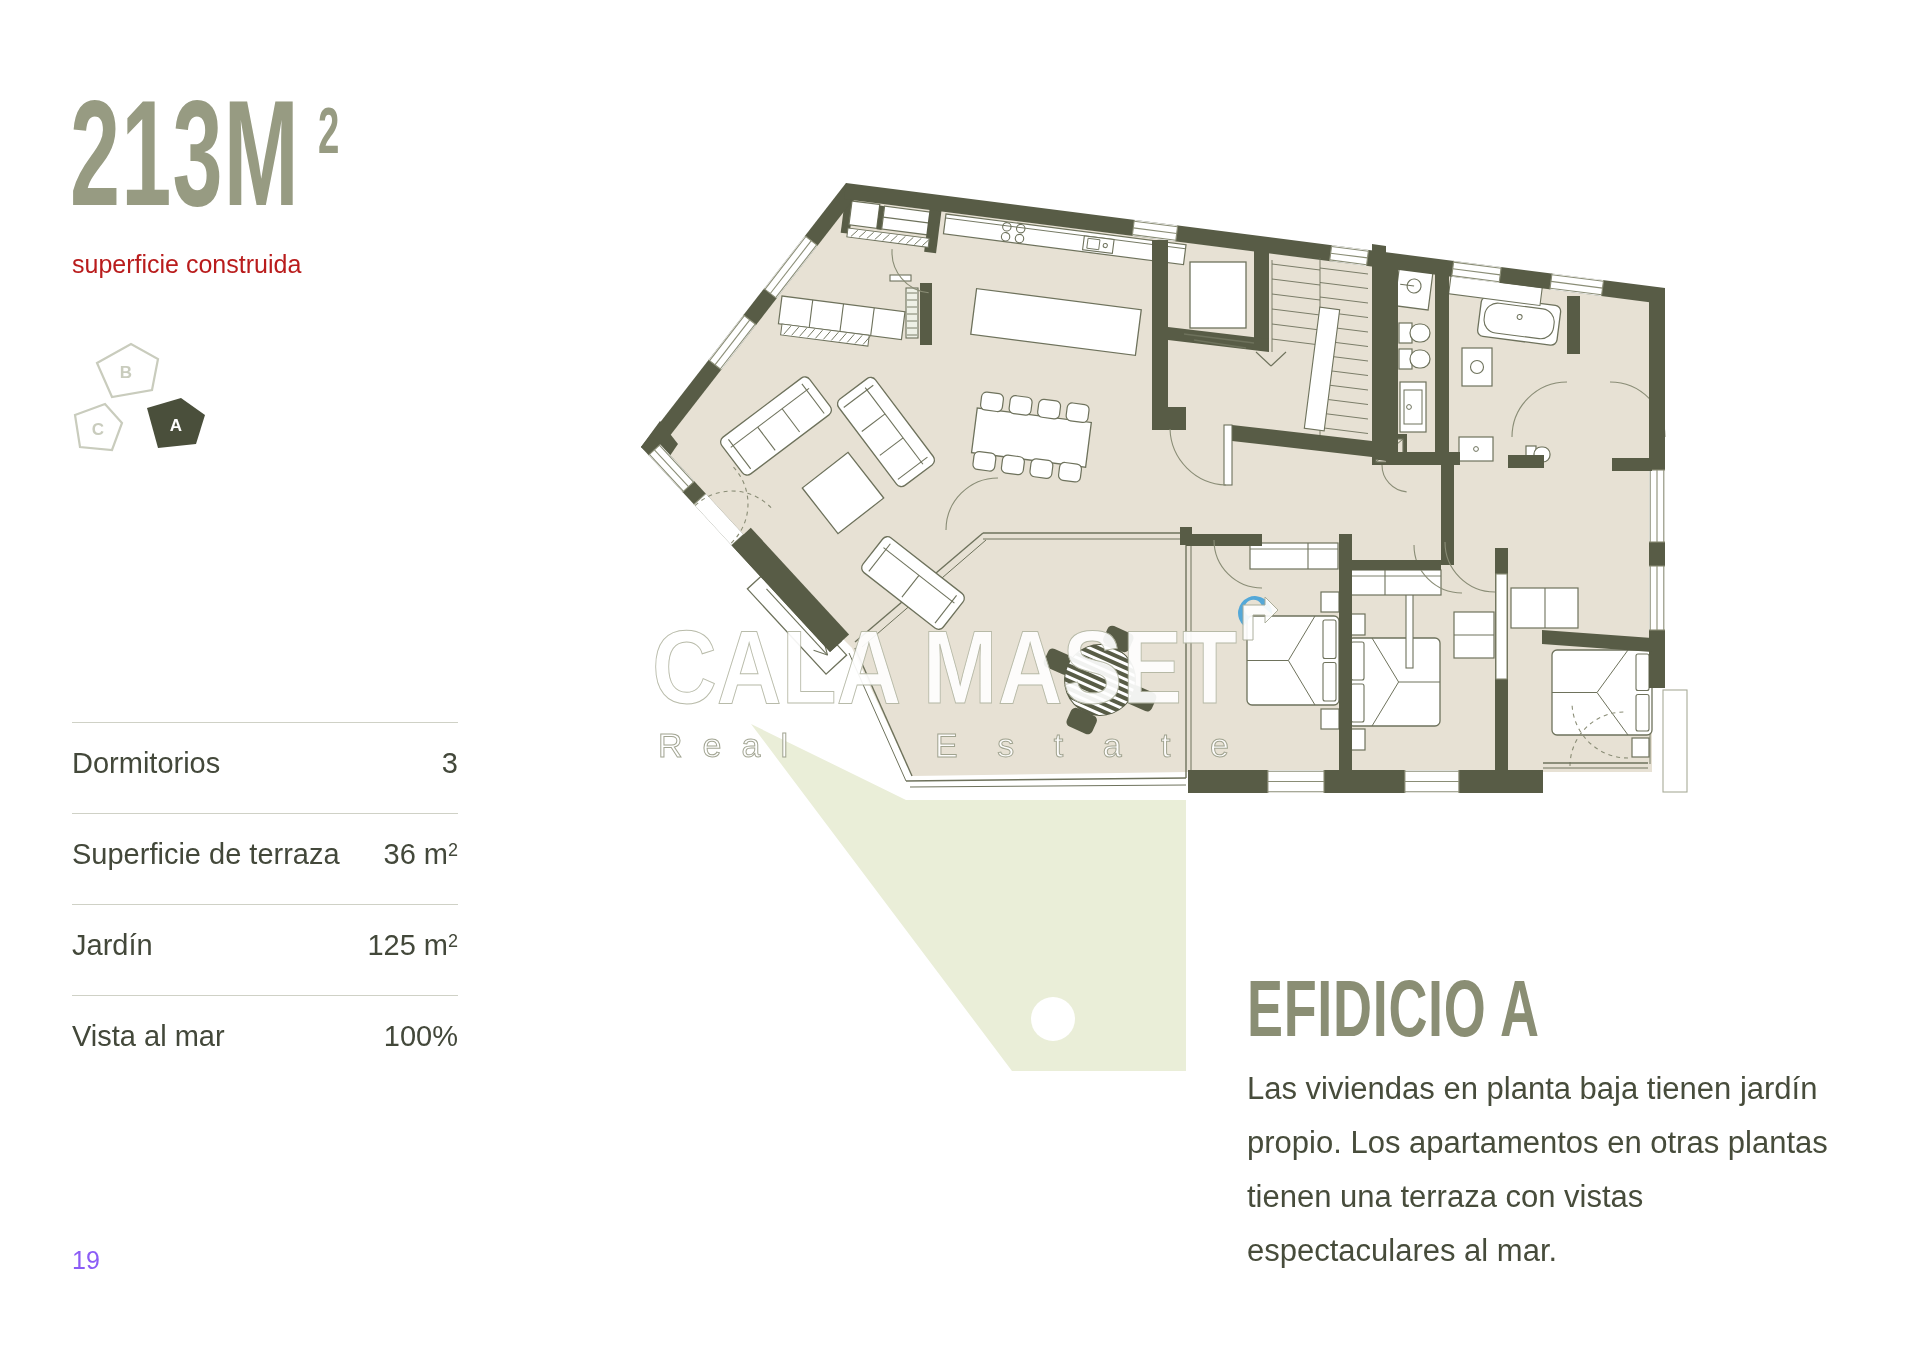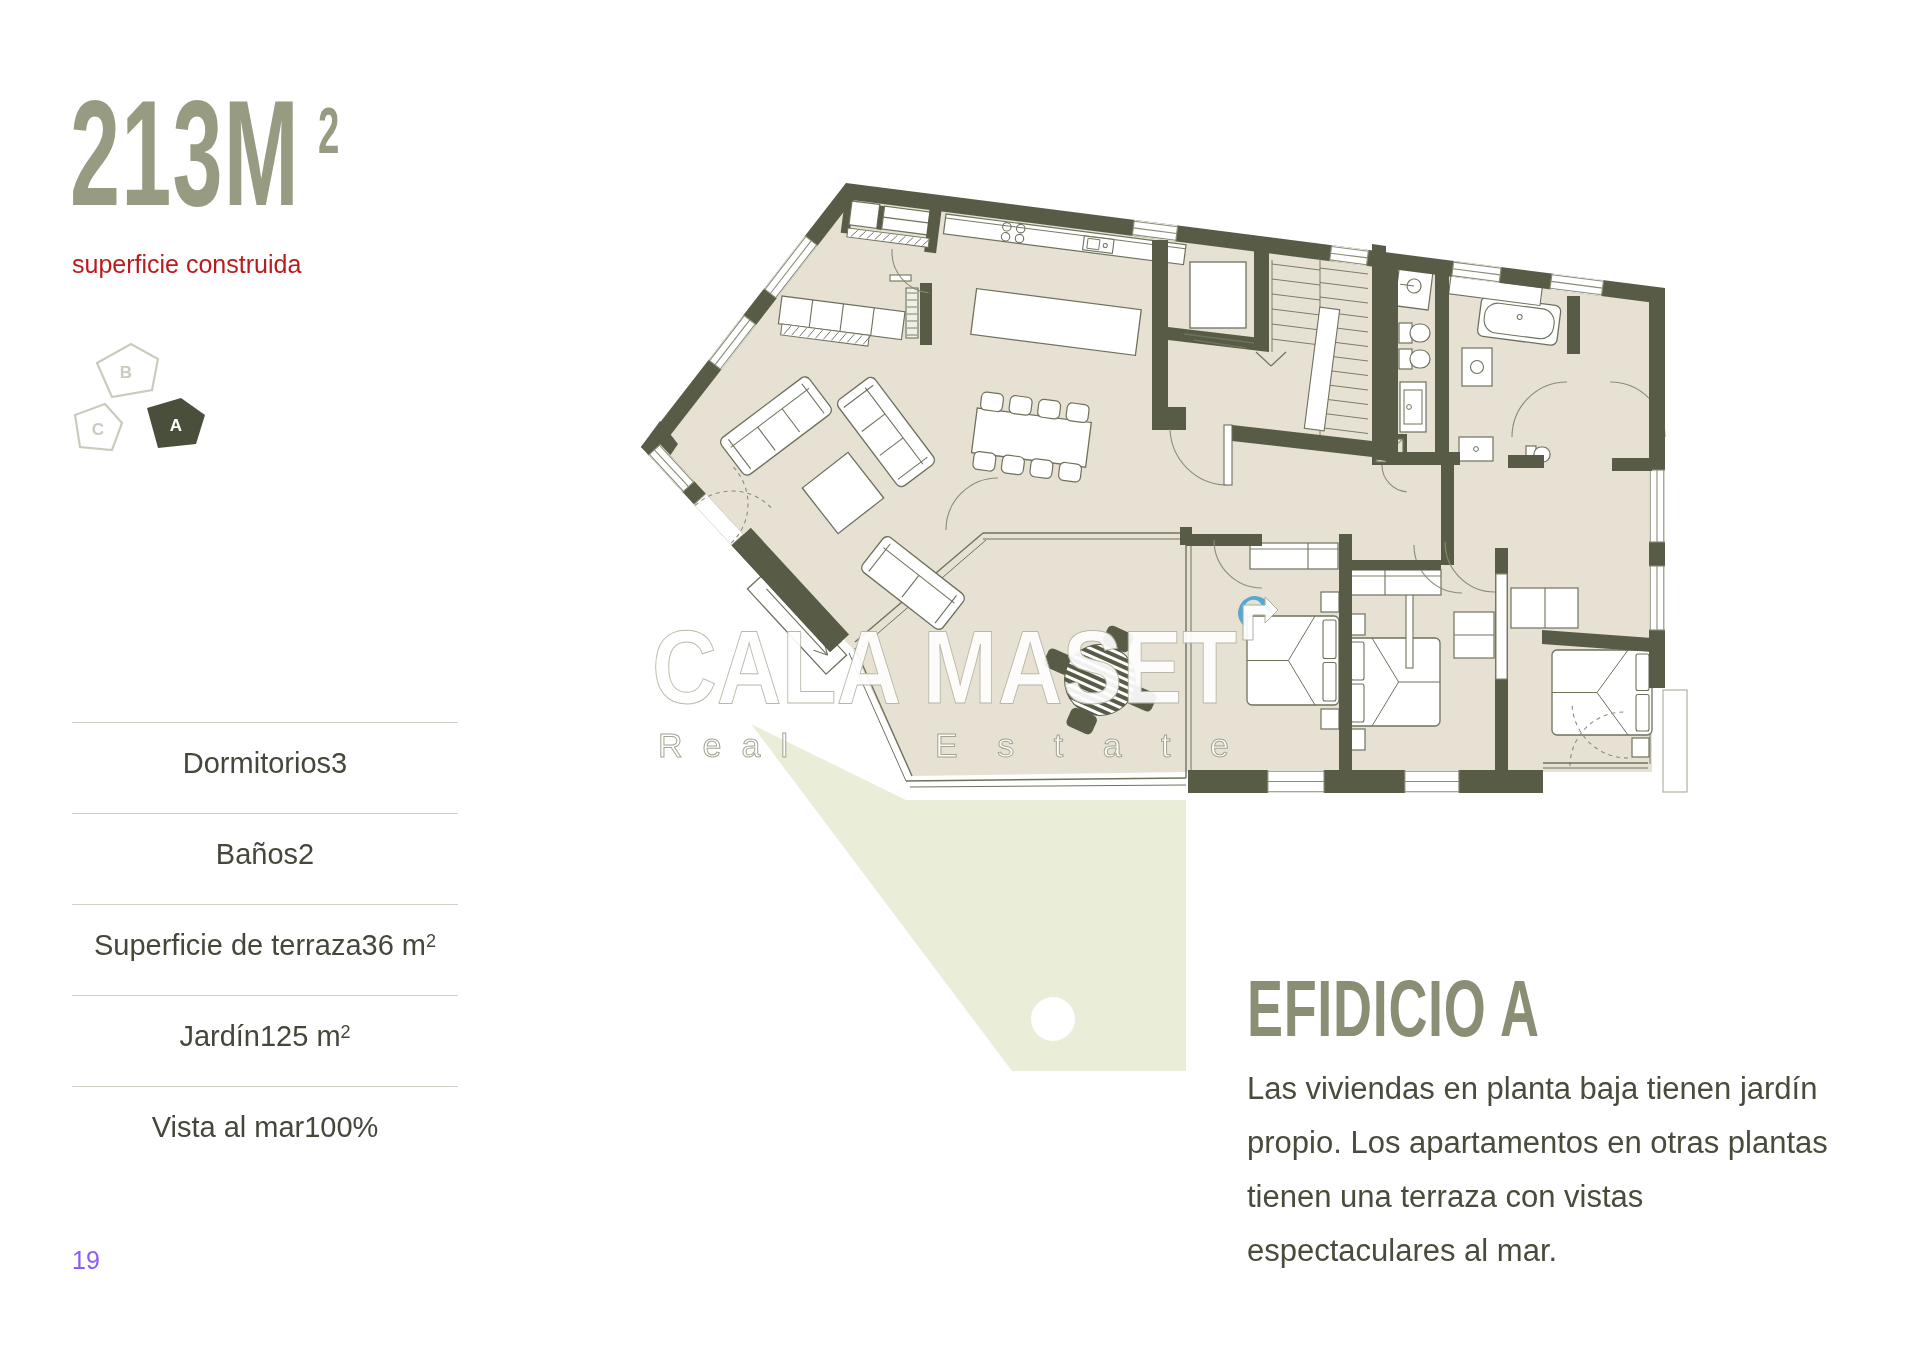--- a/index.html
+++ b/index.html
@@ -3,21 +3,21 @@
 <style>
 html,body{margin:0;padding:0;width:1920px;height:1356px;background:#ffffff;
 font-family:"Liberation Sans",sans-serif;overflow:hidden}
 .abs{position:absolute}
 #big{left:70px;top:67px;color:#979b82;font-weight:bold;font-size:150px;
 transform:scaleX(0.60);transform-origin:0 0;letter-spacing:2px;white-space:nowrap}
 #big sup{font-size:64px;vertical-align:52px;margin-left:30px}
 #sub{left:72px;top:250px;color:#b91c1c;font-size:25px}
 #tbl{left:72px;top:722px;width:386px;color:#43483a;font-size:29px}
 #tbl .row{border-top:1.5px solid #cfd1c6;padding:24px 0 33px 0;display:flex;
-justify-content:center}
+justify-content:space-between}
 #tbl sup{font-size:18px;vertical-align:8px}
 #pg{left:72px;top:1246px;color:#8b5cf6;font-size:25px}
 #ed{left:1247px;top:963px;color:#8a8e74;font-weight:bold;font-size:80px;
 transform:scaleX(0.675);transform-origin:0 0;white-space:nowrap;letter-spacing:1px}
 #par{left:1247px;top:1062px;color:#474c3b;font-size:31px;line-height:54px}
 svg{position:absolute;left:0;top:0}
 </style></head>
 <body>
 
 <svg width="1920" height="1356" viewBox="0 0 1920 1356">
@@ -486,24 +486,20 @@
 <text x="116" y="101" font-size="17" fill="#ffffff" font-weight="bold" text-anchor="middle">A</text>
 </svg>
 
 <div class="abs" id="tbl">
 
 <div class="row">
       <span>Dormitorios</span>
       <span>3</span>
     </div>
 
-<div class="row">
-      <span>Baños</span>
-      <span>2</span>
-    </div>
 
 <div class="row">
       <span>Superficie de terraza</span>
       <span>36 m<sup>2</sup></span>
     </div>
 
 <div class="row">
       <span>Jardín</span>
       <span>125 m<sup>2</sup></span>
     </div>

